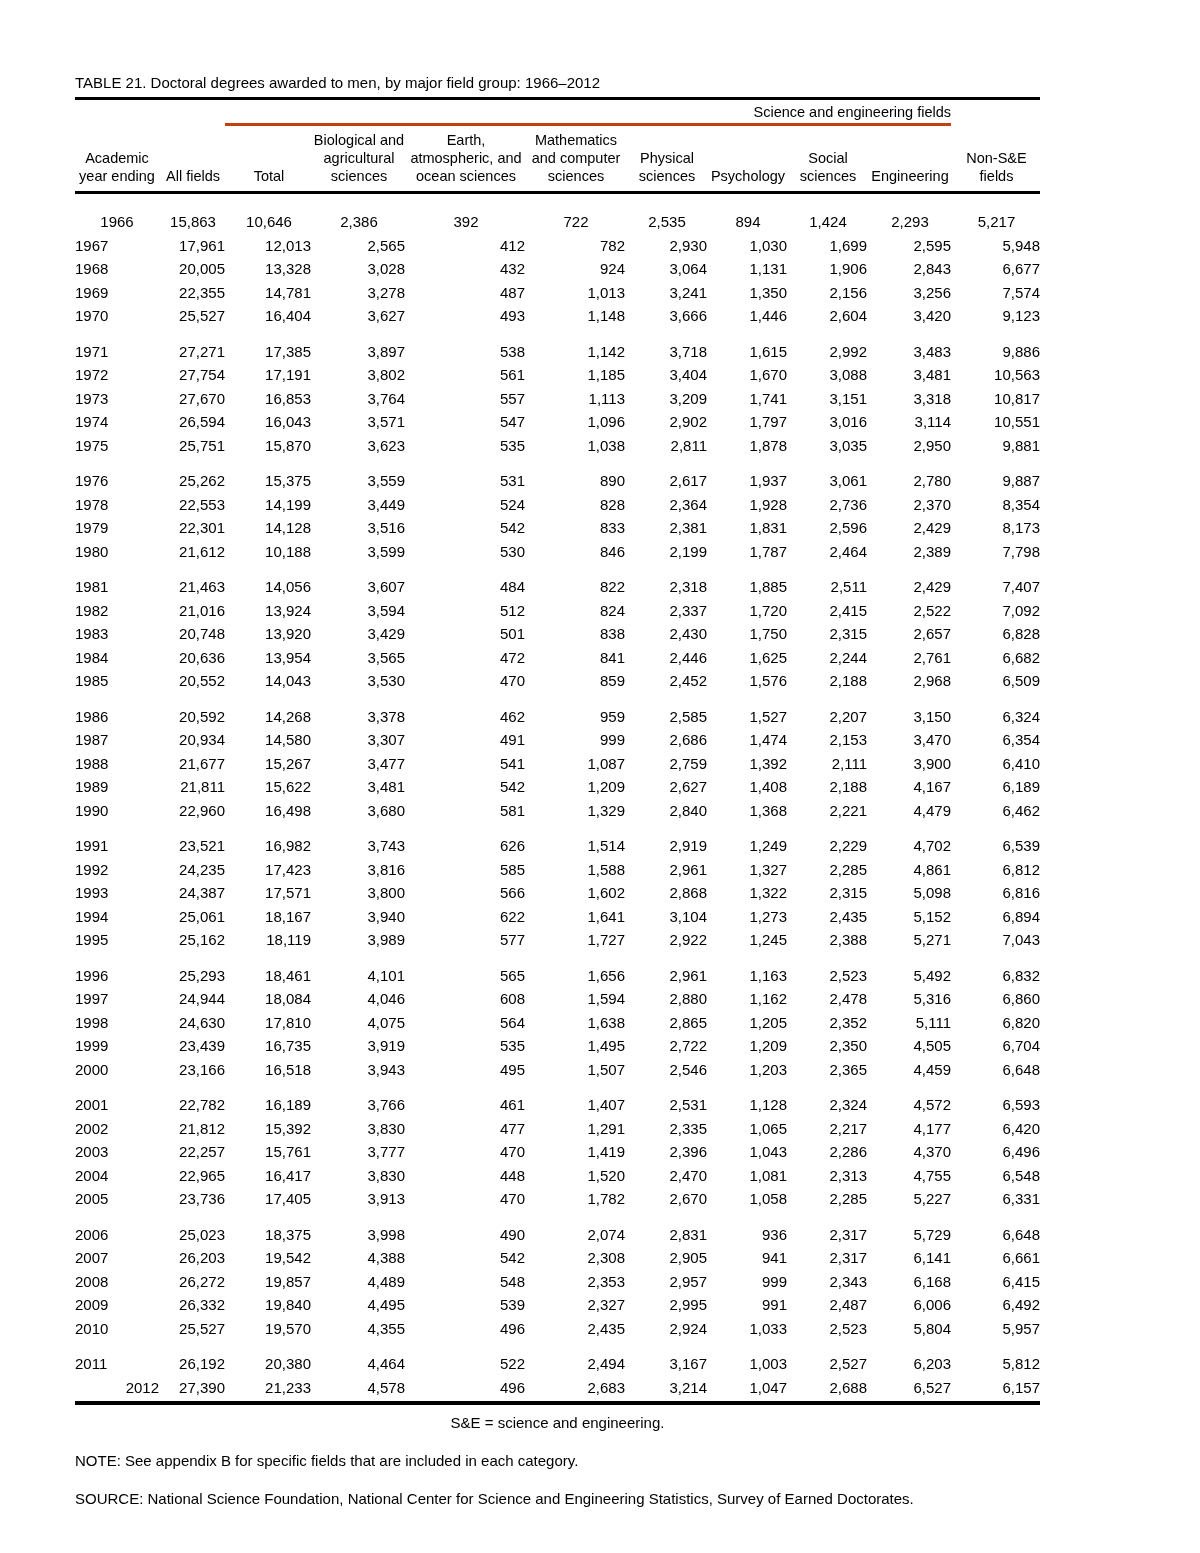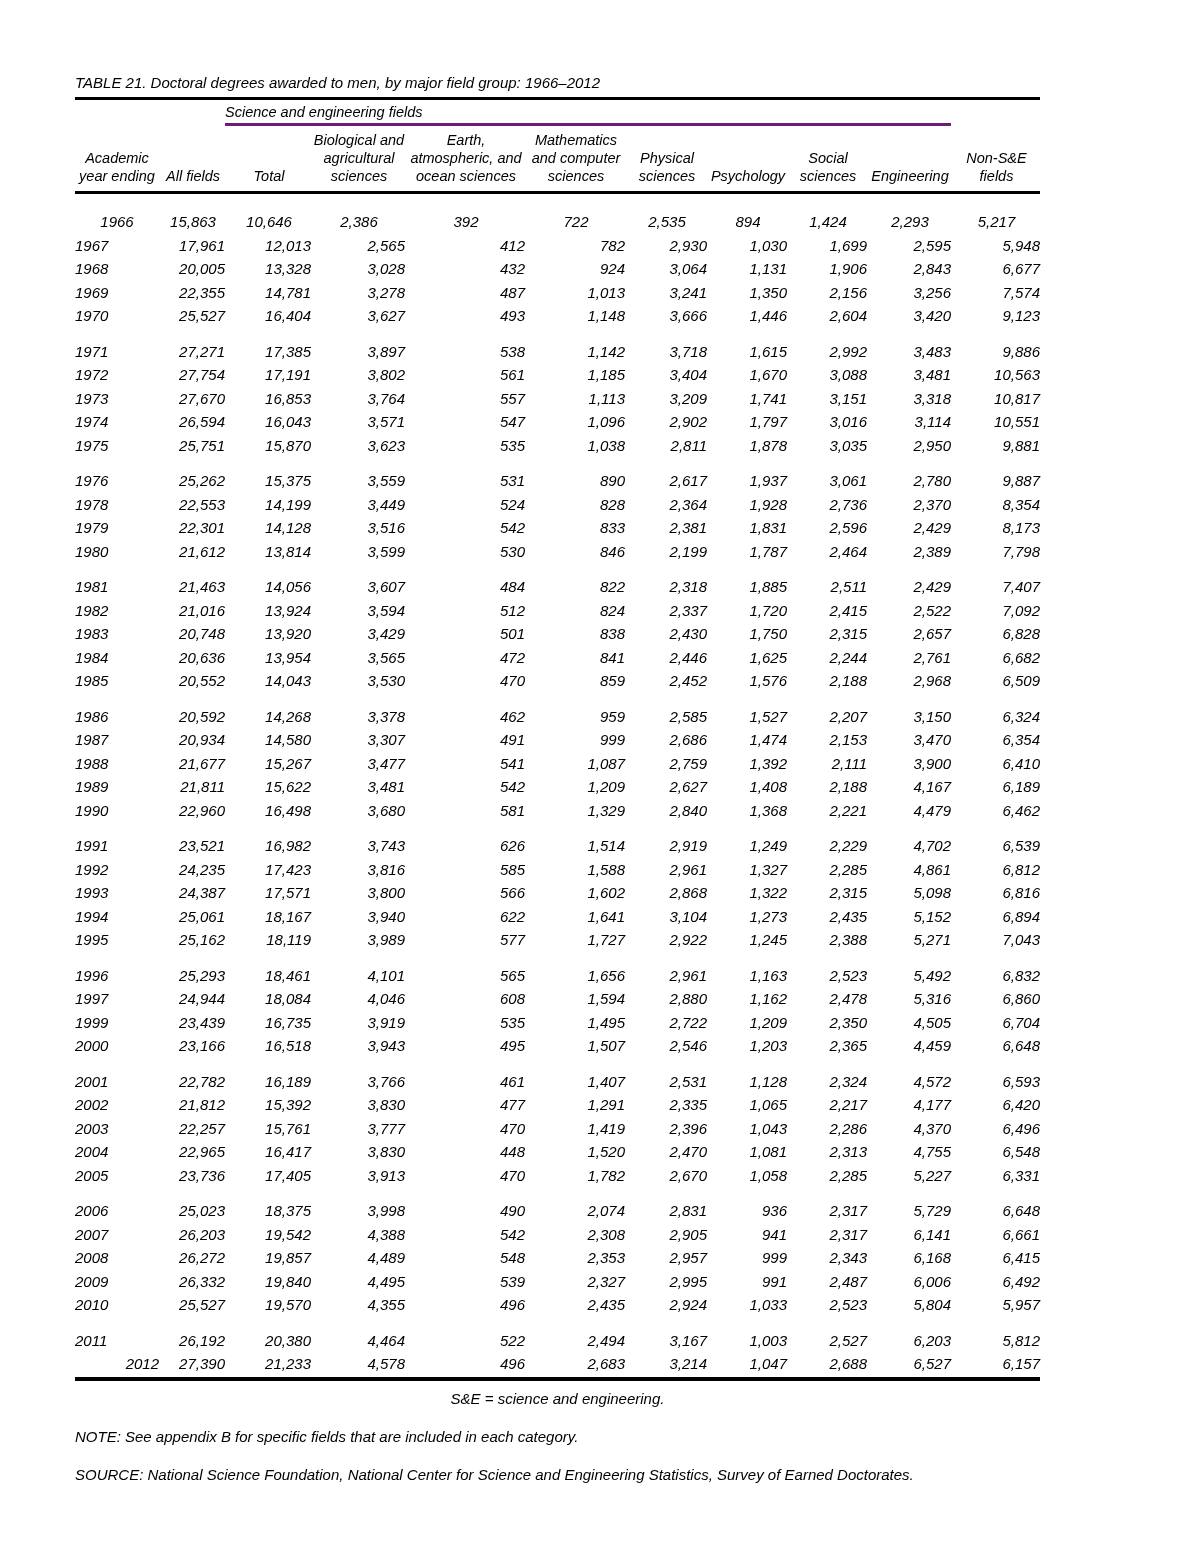--- a/index.html
+++ b/index.html
@@ -7,21 +7,20 @@
     background: #ffffff;
     width: 1200px;
     font-family: "Liberation Sans", sans-serif;
     color: #000000;
   }
   .page {
     width: 1176px;
     min-height: 1553px;
     padding: 74px 0 0 75px;
     background: #ffffff;
-    font-style: italic;
   }
   .table-title {
     font-size: 15px;
     line-height: 18px;
     margin-bottom: 5px;
     width: 965px;
   }
   table.data-table {
     width: 965px;
     border-collapse: collapse;
@@ -30,22 +29,22 @@
     border-bottom: 4px solid #000;
   }
   thead th {
     font-weight: normal;
     font-size: 14.5px;
     line-height: 18px;
     vertical-align: bottom;
   }
   tr.span-row th { padding-top: 3px; }
   th.span-label {
-    text-align: left;
-    border-bottom: 3px solid #701a75;
+    text-align: right;
+    border-bottom: 3px solid #c2410c;
     padding-bottom: 2px;
   }
   tr.col-row th {
     white-space: pre-line;
     padding: 5px 0 6px 2px;
     border-bottom: 3px solid #000;
   }
   tr.col-row th:first-child { text-align: center; padding-left: 0; }
   tbody td {
     font-size: 15px;
@@ -284,21 +283,21 @@
           <td>833</td>
           <td>2,381</td>
           <td>1,831</td>
           <td>2,596</td>
           <td>2,429</td>
           <td>8,173</td>
         </tr>
         <tr>
           <td>1980</td>
           <td>21,612</td>
-          <td>13,814</td>
+          <td>10,188</td>
           <td>3,599</td>
           <td>530</td>
           <td>846</td>
           <td>2,199</td>
           <td>1,787</td>
           <td>2,464</td>
           <td>2,389</td>
           <td>7,798</td>
         </tr>
         <tr class="group-start">
@@ -514,20 +513,33 @@
           <td>24,944</td>
           <td>18,084</td>
           <td>4,046</td>
           <td>608</td>
           <td>1,594</td>
           <td>2,880</td>
           <td>1,162</td>
           <td>2,478</td>
           <td>5,316</td>
           <td>6,860</td>
+        </tr>
+        <tr>
+          <td>1998</td>
+          <td>24,630</td>
+          <td>17,810</td>
+          <td>4,075</td>
+          <td>564</td>
+          <td>1,638</td>
+          <td>2,865</td>
+          <td>1,205</td>
+          <td>2,352</td>
+          <td>5,111</td>
+          <td>6,820</td>
         </tr>
         <tr>
           <td>1999</td>
           <td>23,439</td>
           <td>16,735</td>
           <td>3,919</td>
           <td>535</td>
           <td>1,495</td>
           <td>2,722</td>
           <td>1,209</td>

